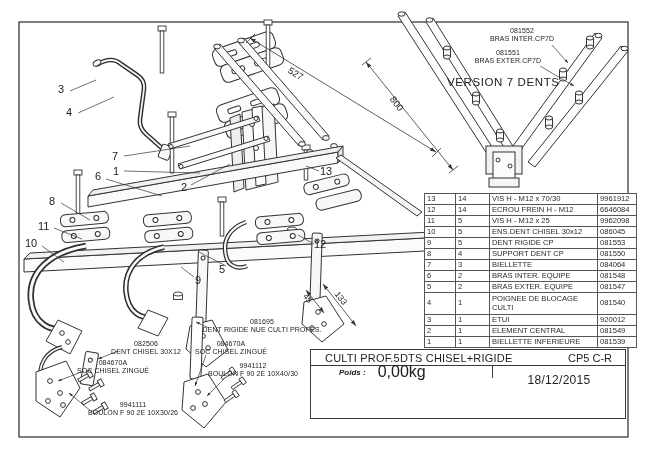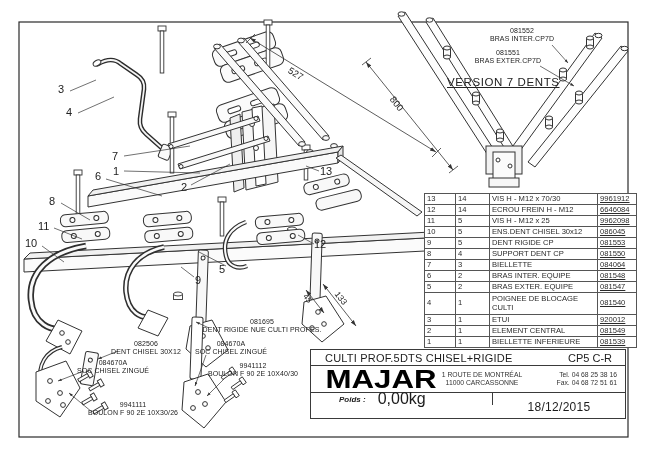--- a/index.html
+++ b/index.html
@@ -8,26 +8,26 @@
   svg{position:absolute;left:0;top:0;}
   .ov{position:absolute;z-index:5;}
   
   .lbl{position:absolute;text-align:center;font-size:7px;line-height:7.6px;color:#222;letter-spacing:.1px;white-space:nowrap;}
   .lbl .code{display:block;}
   .lbl .nm{display:block;}
   
   .co{position:absolute;font-size:11px;color:#222;line-height:11px;}
   
   .dim{position:absolute;font-size:9.5px;color:#222;transform-origin:center;}
-  .ver-caption{position:absolute;font-size:11.5px;letter-spacing:.6px;color:#222;white-space:nowrap;text-decoration:underline;}
+  .ver-caption{position:absolute;font-size:11.5px;letter-spacing:.6px;color:#222;white-space:nowrap;}
   
   .ptable{position:absolute;left:424px;top:193px;width:202px;border-collapse:collapse;table-layout:fixed;
           font-size:7.6px;line-height:8.2px;color:#2a2a2a;background:#fff;}
   .ptable td{border:1px solid #555;padding:0 2px;height:10px;overflow:hidden;}
-  .ptable td.c1{width:26px;} .ptable td.c2{width:29px;} .ptable td.c3{width:103px;} .ptable td.c4{width:34px;text-decoration:underline;}
+  .ptable td.c1{width:26px;} .ptable td.c2{width:29px;} .ptable td.c3{width:103px;} .ptable td.c4{width:34px;}
   .ptable tr.dbl td{height:21px;}
   
   .tblock{position:absolute;left:310px;top:349px;width:316px;height:70px;border:1.2px solid #3a3a3a;
           box-sizing:border-box;background:#fff;z-index:6;}
   .tb-row{display:flex;align-items:center;box-sizing:border-box;}
   .tb-prod{height:15px;font-size:11px;}
   .tb-prod .des{flex:1;padding-left:14px;letter-spacing:.2px;}
   .tb-prod .code{width:70px;text-align:center;}
   .tb-mid{height:27px;border-top:1px solid #3a3a3a;}
   .logo{width:112px;text-align:center;font-weight:900;font-size:25px;letter-spacing:0;
@@ -535,31 +535,20 @@
           <td class="c4">081539</td>
         </tr>
     </tbody>
   </table>
 
   <div class="tblock">
     <div class="tb-row tb-prod">
       <span class="des">CULTI PROF.5DTS CHISEL+RIGIDE</span>
       <span class="code">CP5 C-R</span>
     </div>
-    <div class="tb-row tb-mid">
-      <div class="logo">MAJAR</div>
-      <div class="addr">
-        <div>1 ROUTE DE MONTRÉAL</div>
-        <div>11000 CARCASSONNE</div>
-      </div>
-      <div class="telfax">
-        <div>Tel. 04 68 25 38 16</div>
-        <div>Fax. 04 68 72 51 61</div>
-      </div>
-    </div>
     <div class="tb-row tb-bot">
       <div class="poids-cell">
         <span class="poids-lbl">Poids :</span>
         <span class="poids-val">0,00kg</span>
       </div>
       <div class="date-cell">18/12/2015</div>
     </div>
   </div>
 
 </div>

